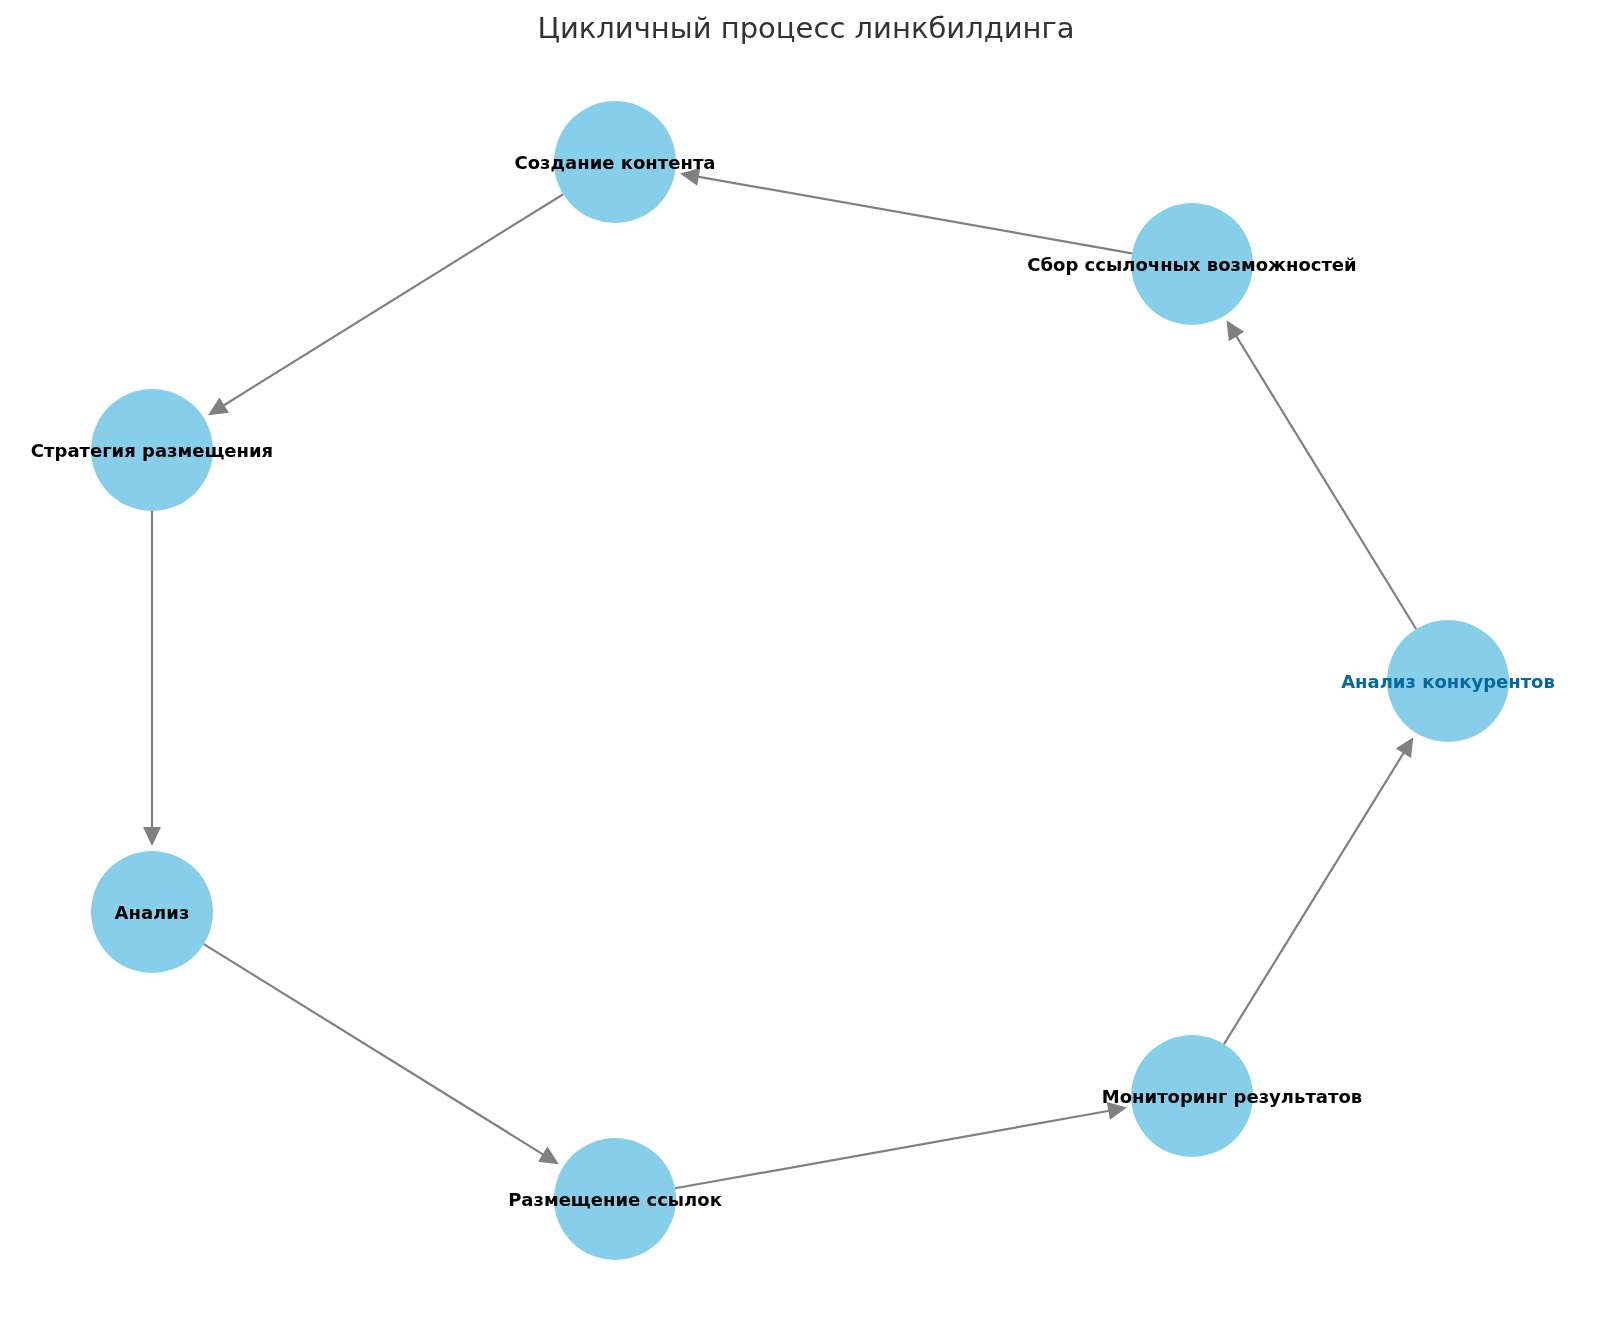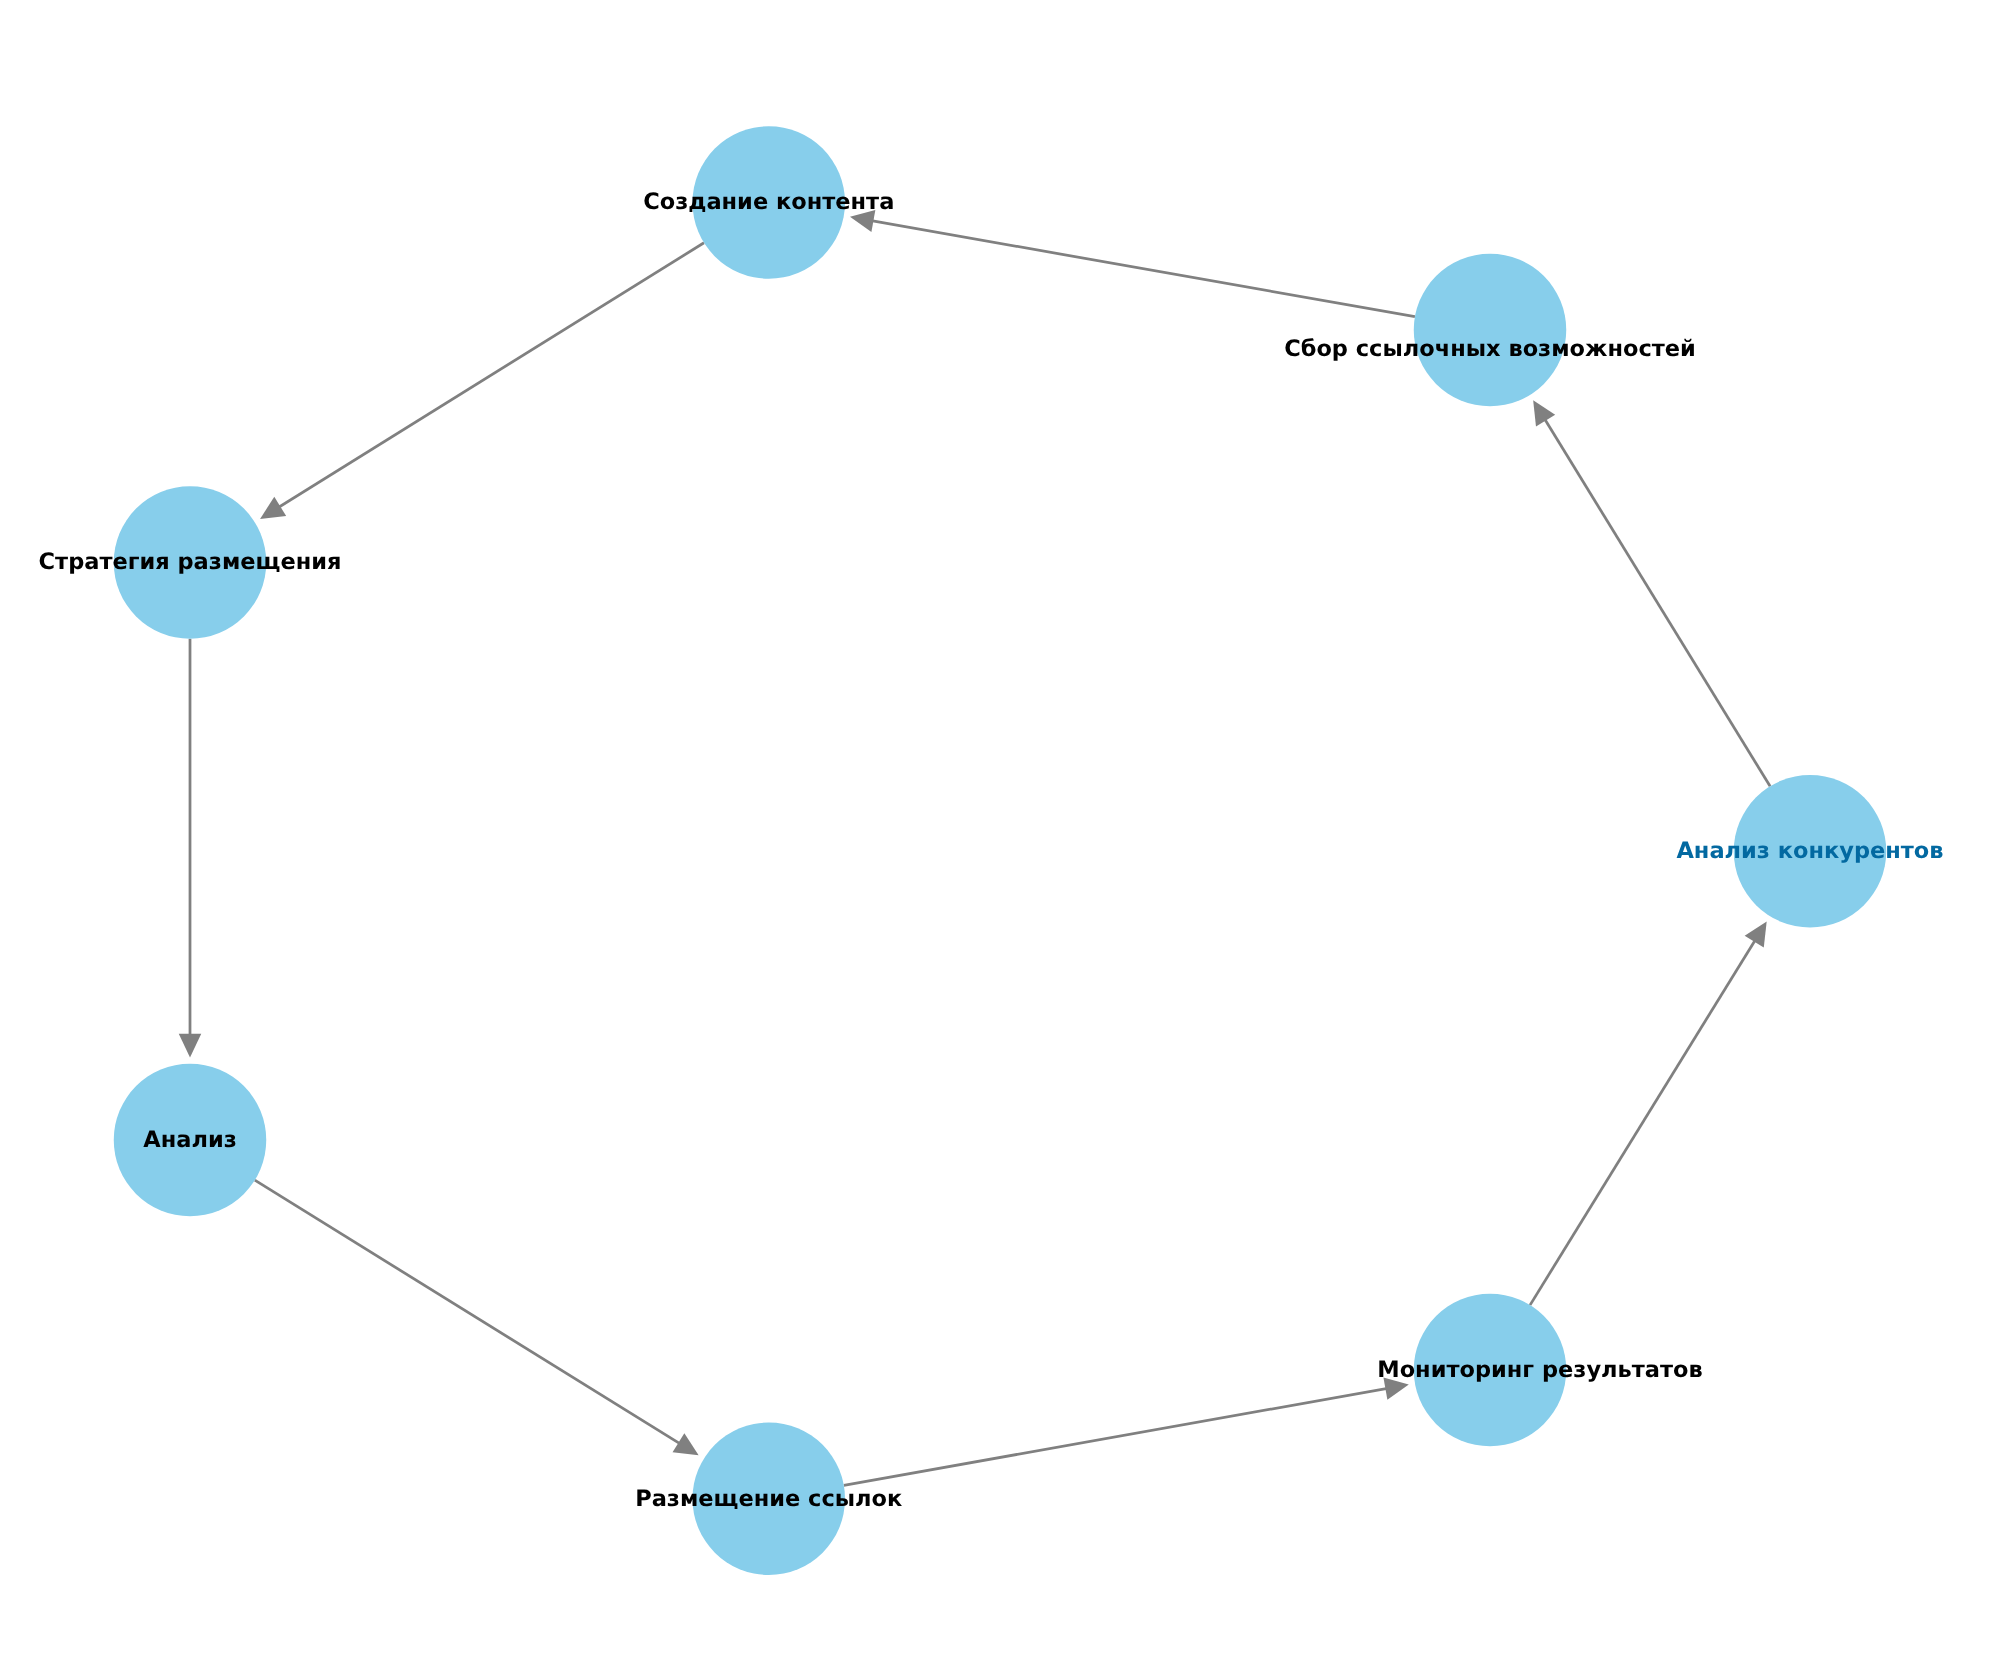--- a/index.html
+++ b/index.html
@@ -77,15 +77,16 @@
       <circle cx="1448" cy="681" r="61" fill="#87CEEB"></circle>
       <circle cx="1192" cy="264" r="61" fill="#87CEEB"></circle>
     </svg>
   <div class="label-layer" id="label-layer">
       <div class="node-label" style="left: 603px; top: 162px; color: rgb(0, 0, 0);">Создание контента</div>
       <div class="node-label" style="left: 140px; top: 450px; color: rgb(0, 0, 0);">Стратегия размещения</div>
       <div class="node-label" style="left: 140px; top: 912px; color: rgb(0, 0, 0);">Анализ</div>
       <div class="node-label" style="left: 603px; top: 1199px; color: rgb(0, 0, 0);">Размещение ссылок</div>
       <div class="node-label" style="left: 1220px; top: 1096px; color: rgb(0, 0, 0);">Мониторинг результатов</div>
       <div class="node-label" style="left: 1436px; top: 681px; color: #0369a1;">Анализ конкурентов</div>
-      <div class="node-label" style="left: 1180px; top: 264px; color: rgb(0, 0, 0); margin-top: 15px;">Сбор ссылочных возможностей</div>
+      <div class="node-label" style="left: 1180px; top: 264px; color: rgb(0, 0, 0);">Сбор ссылочных возможностей</div>
     </div>
+  <div class="diagram-title" style="color: rgb(51, 51, 51);">Цикличный процесс линкбилдинга</div>
 </div>
 
 </body></html>

